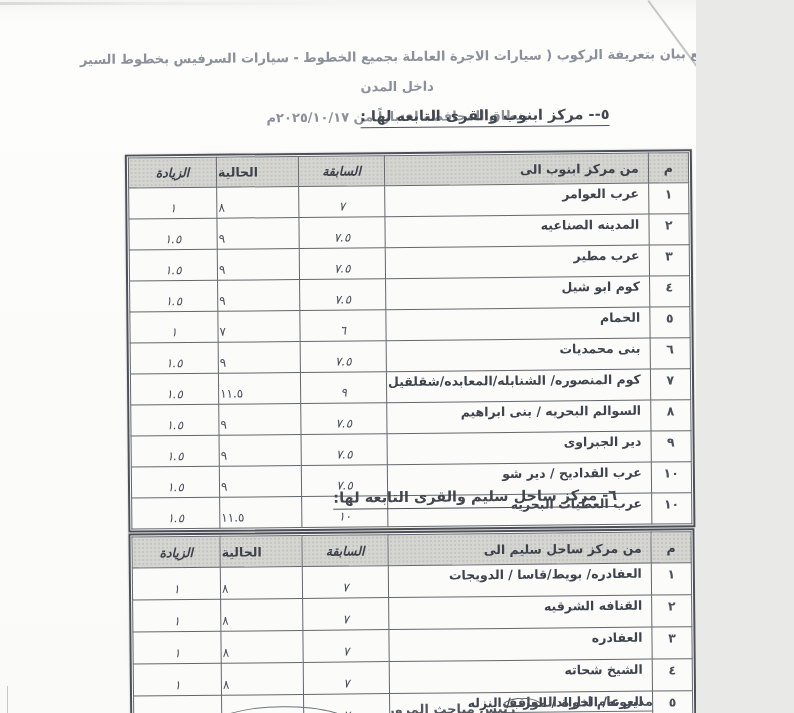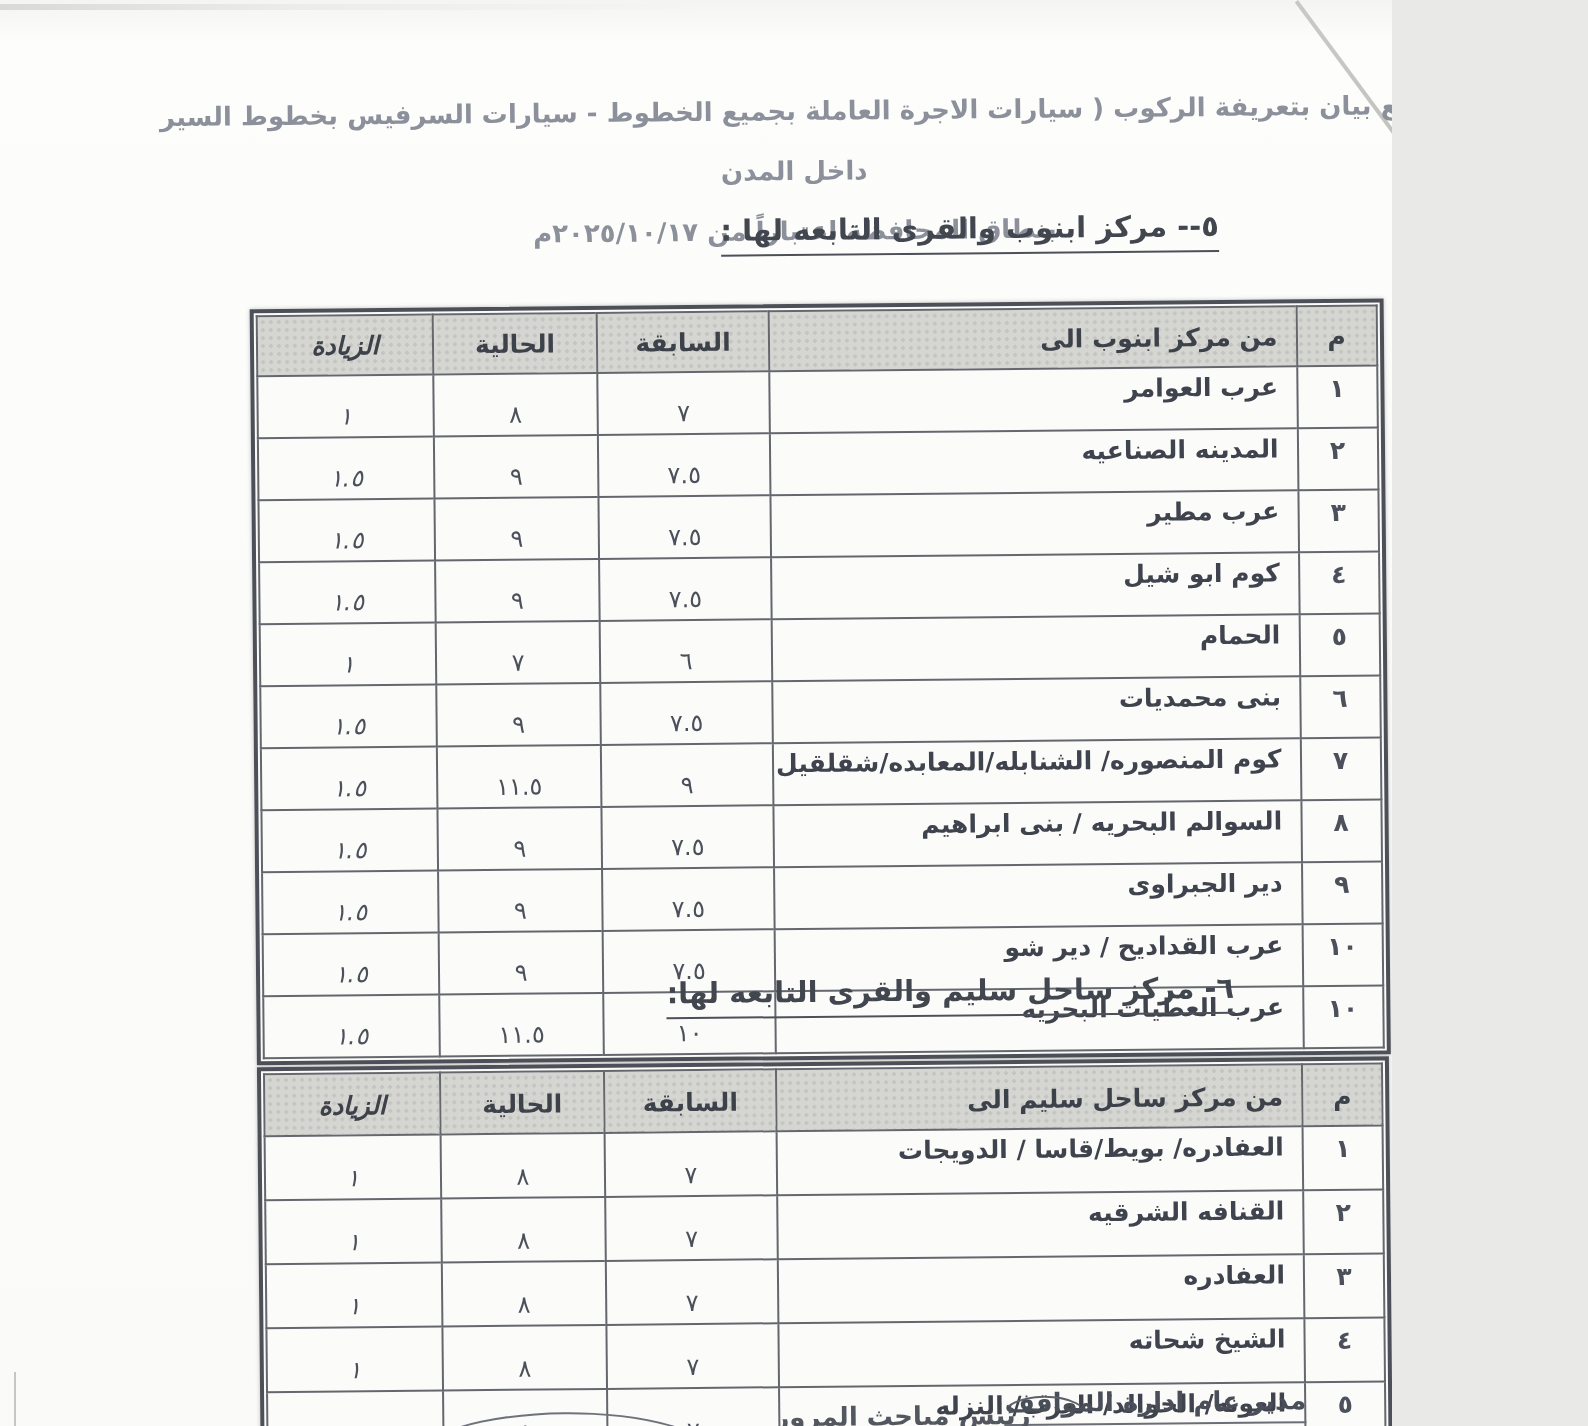--- a/index.html
+++ b/index.html
@@ -42,22 +42,22 @@
   th{
     background:#d5d5d1;color:#3d414a;font-size:12.5px;font-weight:700;height:27px;
     background-image:radial-gradient(rgba(120,120,118,.18) 1px,transparent 1px);
     background-size:4px 4px;
   }
   .t2 th{height:28px;}
   td{height:26px;color:#4b505b;font-size:12.5px;}
   .t2 td{height:27px;}
   .c-no{width:37px;text-align:center;}
   .c-dest{width:252px;text-align:right;padding-right:9px;}
-  .c-prev{width:83px;text-align:center;}
-  .c-curr{width:79px;text-align:center;}
+  .c-prev{width:83px;text-align:center;font-style:italic;}
+  .c-curr{width:79px;text-align:left;}
   .c-inc{width:85px;text-align:center;font-style:italic;}
   th.c-dest{text-align:right;}
   td.c-dest{font-weight:700;color:#3f434d;vertical-align:top;padding-top:2px;}
   td.c-no{vertical-align:top;padding-top:3px;font-weight:700;}
   td.c-prev,td.c-curr,td.c-inc{vertical-align:bottom;padding-bottom:3px;font-size:12px;}
   
   .footer-right{
     position:absolute;top:696px;right:46px;direction:rtl;color:#4a4e58;font-weight:700;
     font-size:13px;border-bottom:1.3px solid #6a6e76;padding-bottom:2px;white-space:nowrap;
   }

